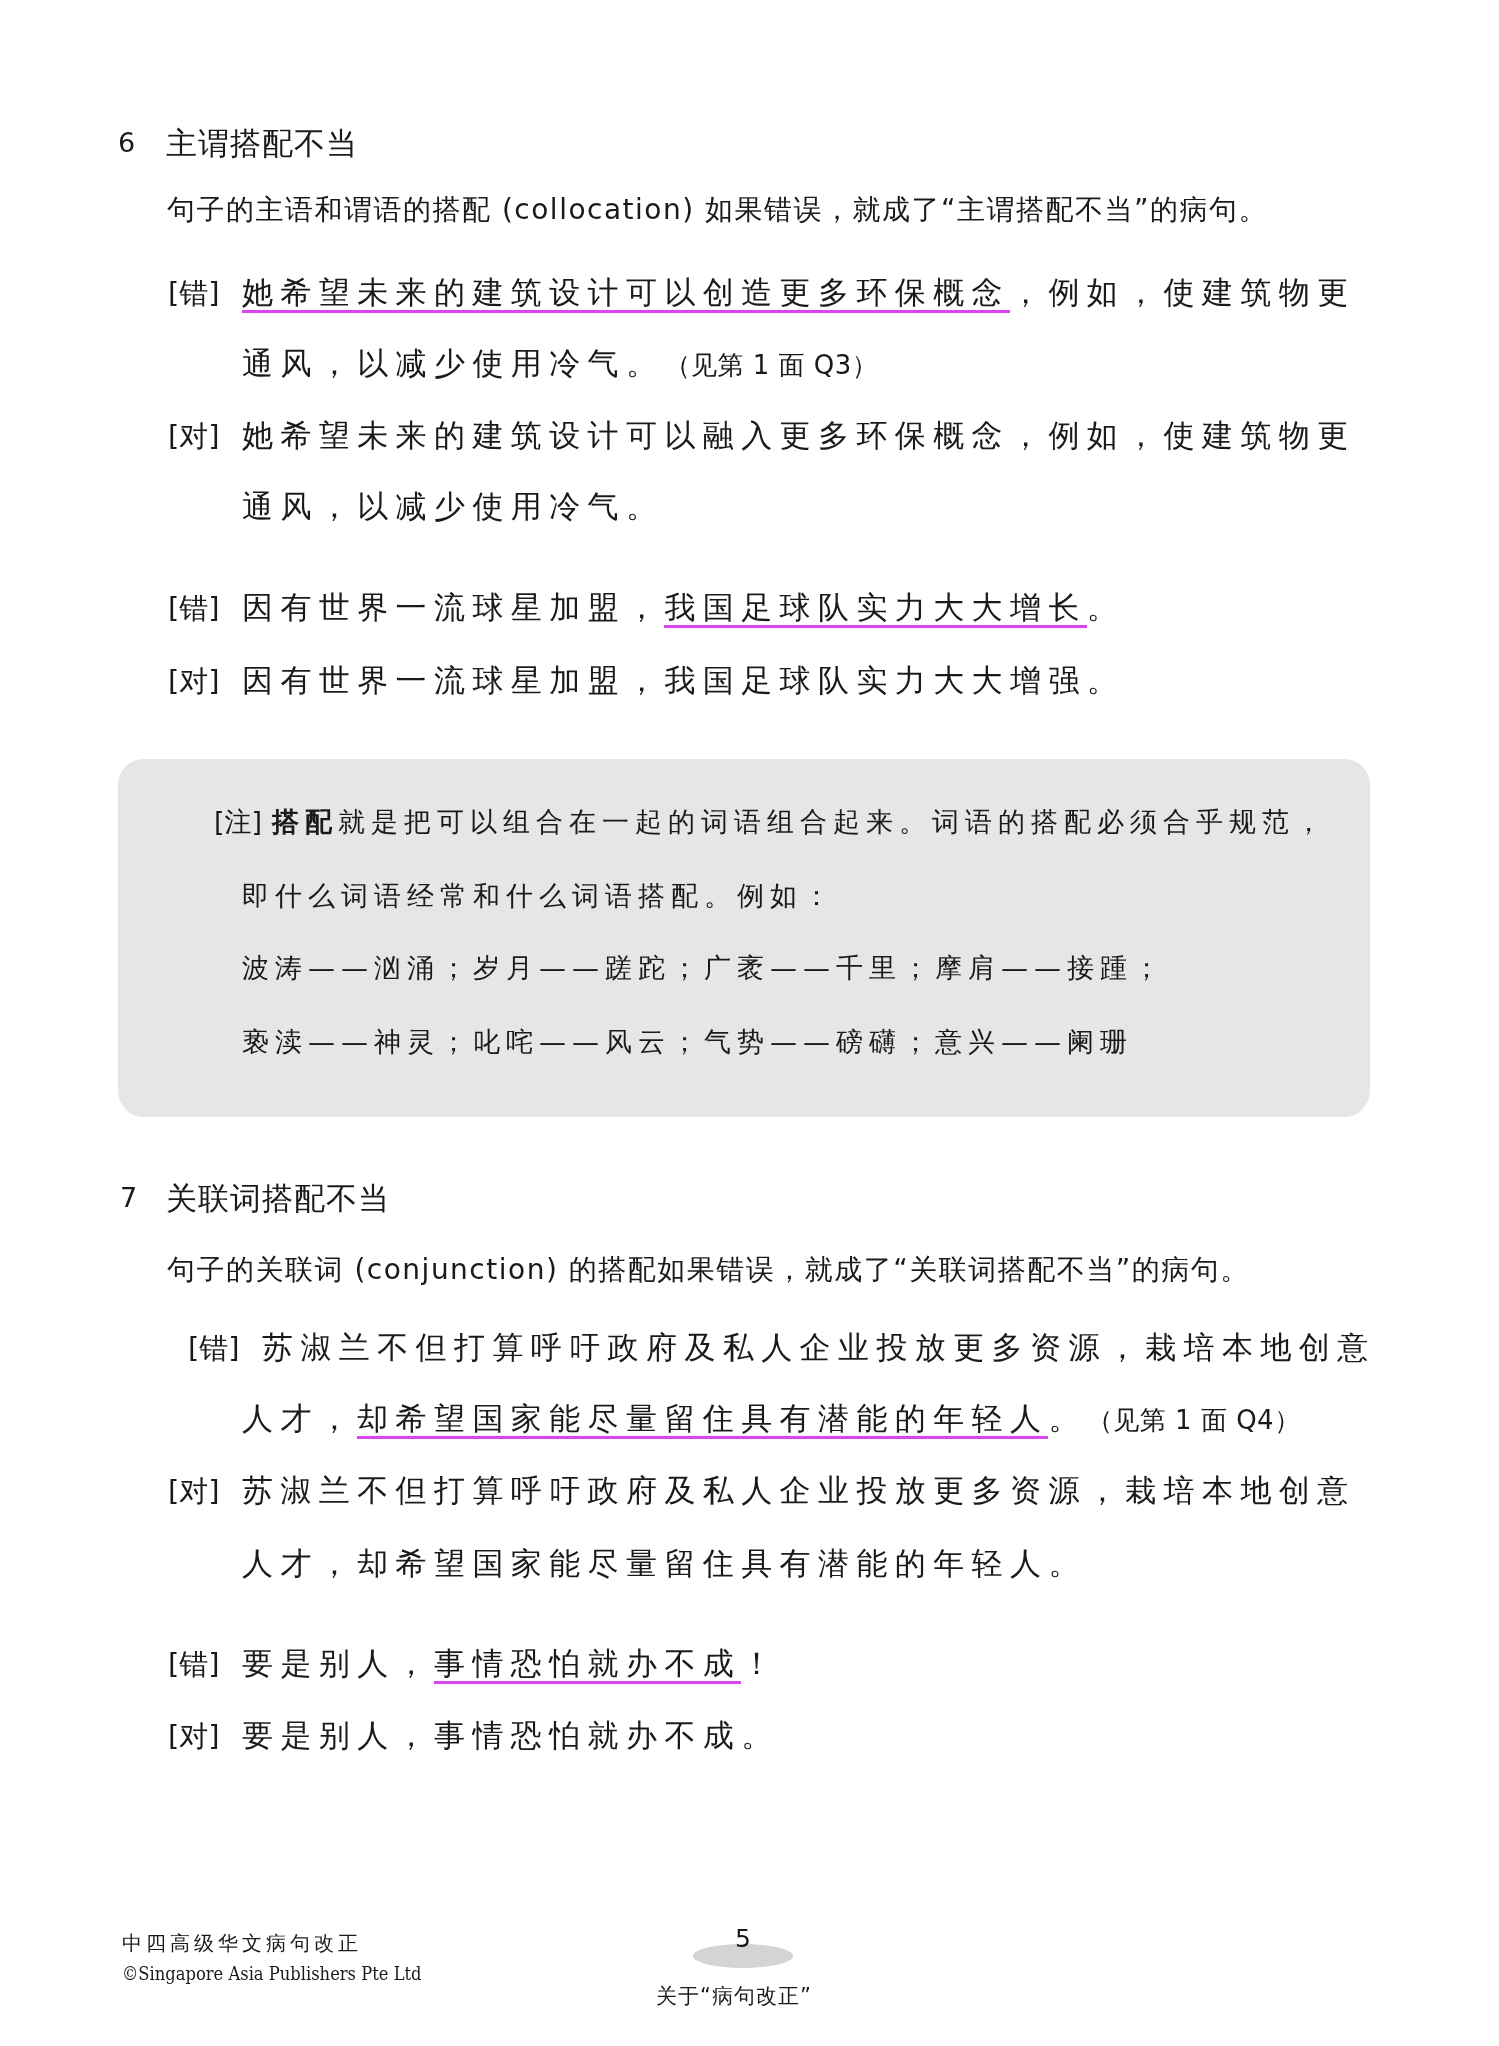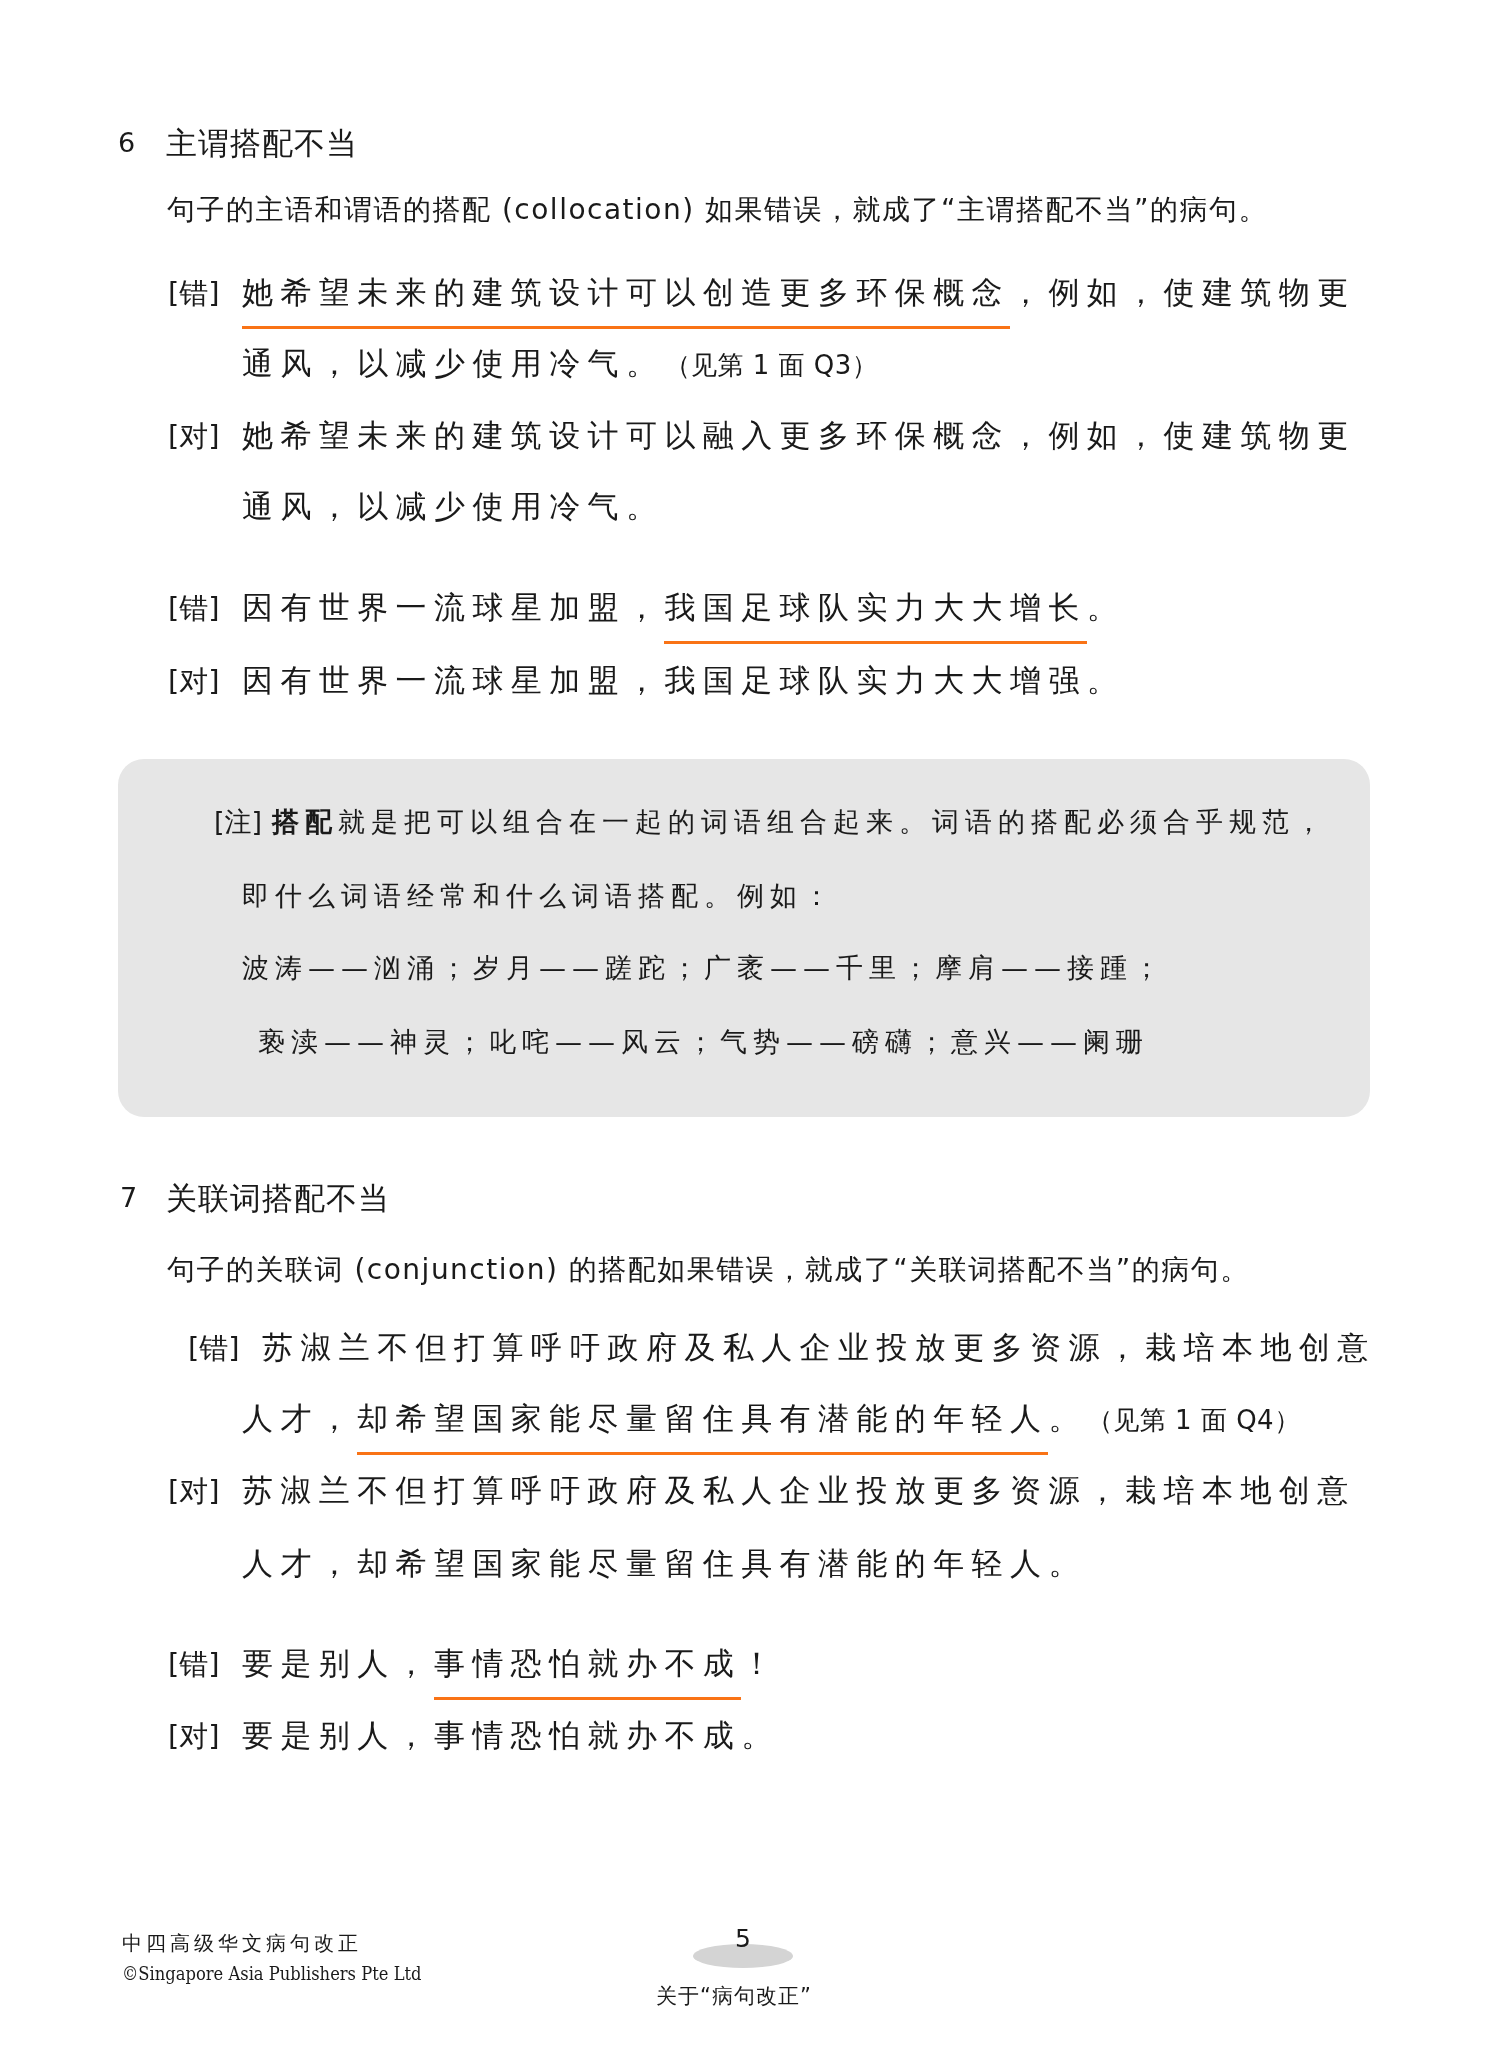--- a/index.html
+++ b/index.html
@@ -7,21 +7,21 @@
   .sans { font-family: "DejaVu Sans", "Liberation Sans", sans-serif; }
   .serif { font-family: "DejaVu Serif", "Liberation Serif", serif; }
   .abs { position:absolute; white-space:nowrap; }
 
   .sec-num { font-size:27px; line-height:36px; }
   .sec-title { font-size:31px; line-height:36px; letter-spacing:1px; }
   .sec-intro { font-size:28px; line-height:36px; letter-spacing:1.5px; }
 
   .ex-line { font-size:31px; line-height:40px; letter-spacing:7.4px; }
   .ex-tag { font-family: "DejaVu Sans", "Liberation Sans", sans-serif; font-size:29px; letter-spacing:0; display:inline-block; width:74px; }
-  .ul { border-bottom:3px solid #f97316; padding-bottom:16px; }
+  .ul { border-bottom:3px solid #d946ef; padding-bottom:0; }
   .ref { font-family:"DejaVu Sans","Liberation Sans",sans-serif; font-size:26px; letter-spacing:0.5px; }
 
   .note-box { position:absolute; left:118px; top:759px; width:1252px; height:358px; background:#e6e6e6; border-radius:26px; }
   .note-line { font-size:27px; line-height:36px; letter-spacing:6px; }
   .note-tag { font-family:"DejaVu Sans","Liberation Sans",sans-serif; font-size:27px; letter-spacing:0; display:inline-block; width:58px; }
   .bold { font-weight:bold; }
 
   .footer-cn { font-size:20px; letter-spacing:4px; }
   .footer-copy { font-size:19px; transform:scaleX(0.86); transform-origin:left center; }
   .page-ellipse { position:absolute; left:693px; top:1944px; width:100px; height:24px; border-radius:50%; background:#d4d4d4; }
@@ -56,21 +56,21 @@
 <div class="abs serif ex-line" style="left:168px; top:660px;">
   <span class="ex-tag">[对]</span><span>因有世界一流球星加盟，我国足球队实力大大增强。</span>
 </div>
 
 <div class="note-box"></div>
 <div class="abs sans note-line" style="left:170px; top:804px;margin-left:44px;">
   <span class="note-tag">[注]</span><span class="bold">搭配</span><span>就是把可以组合在一起的词语组合起来。词语的搭配必须合乎规范，</span>
 </div>
 <div class="abs sans note-line" style="left:242px; top:878px;">即什么词语经常和什么词语搭配。例如：</div>
 <div class="abs sans note-line" style="left:242px; top:950px;">波涛——汹涌；岁月——蹉跎；广袤——千里；摩肩——接踵；</div>
-<div class="abs sans note-line" style="left:258px; top:1024px;">亵渎——神灵；叱咤——风云；气势——磅礴；意兴——阑珊</div>
+<div class="abs sans note-line" style="left:242px; top:1024px;">亵渎——神灵；叱咤——风云；气势——磅礴；意兴——阑珊</div>
 
 <div class="abs sans sec-num" style="left:120px; top:1180px;">7</div>
 <div class="abs sans sec-title" style="left:166px; top:1180px;">关联词搭配不当</div>
 <div class="abs sans sec-intro" style="left:167px; top:1252px;">句子的关联词 (conjunction) 的搭配如果错误，就成了“关联词搭配不当”的病句。</div>
 
 <div class="abs serif ex-line" style="left:168px; top:1327px;margin-left:20px;">
   <span class="ex-tag">[错]</span><span>苏淑兰不但打算呼吁政府及私人企业投放更多资源，栽培本地创意</span>
 </div>
 <div class="abs serif ex-line" style="left:242px; top:1398px;text-align:center;">
   <span>人才，</span><span class="ul">却希望国家能尽量留住具有潜能的年轻人</span><span>。</span><span class="ref">（见第 1 面 Q4）</span>

